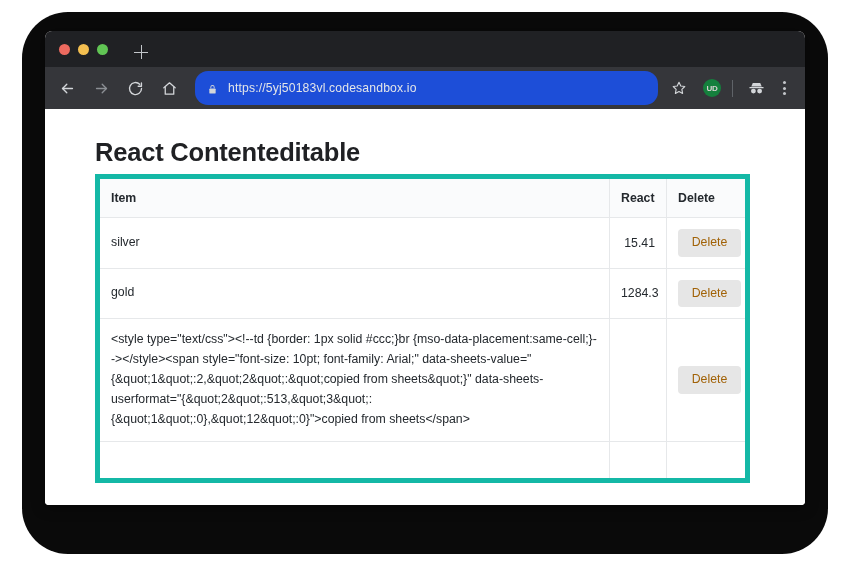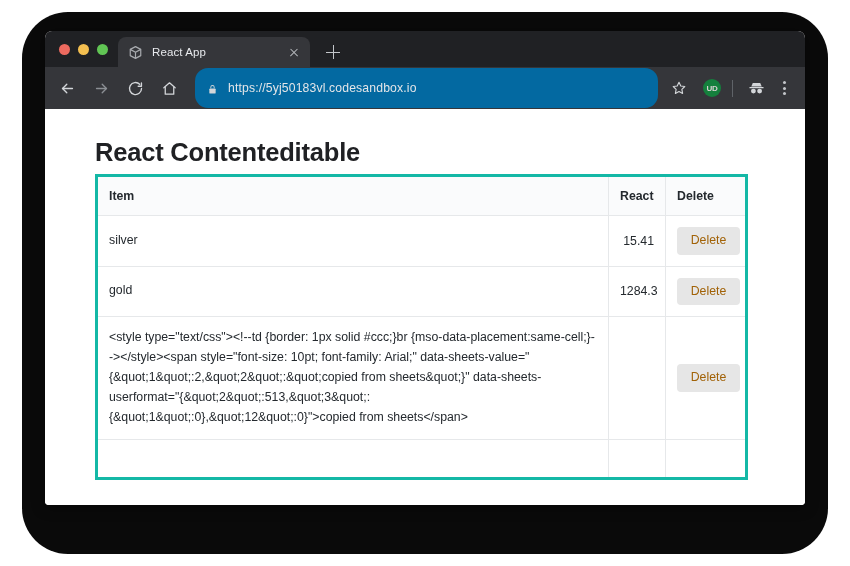--- a/index.html
+++ b/index.html
@@ -126,22 +126,22 @@
     margin-right: 6px;
     flex: 0 0 28px;
     display: flex;
     align-items: center;
     justify-content: center;
   }
   .nav-btn svg { display: block; }
 
   #omnibox {
     flex: 1 1 auto;
-    height: 40px;
-    background: #0369a1;
+    height: 34px;
+    background: #1d4ed8;
     border-radius: 13px;
     display: flex;
     align-items: center;
     padding: 0 12px;
     margin: 0 6px 0 6px;
     min-width: 0;
   }
   #lock-icon {
     flex: 0 0 11px;
     width: 11px; height: 13px;
@@ -203,21 +203,21 @@
     color: #202124;
     margin: 29px 0 7px 0;
     letter-spacing: -0.2px;
   }
 
   
   #items-table {
     width: 652px;
     border-collapse: collapse;
     table-layout: fixed;
-    border: 3px solid #14b8a6;
+    border: 5px solid #14b8a6;
     background: #fff;
   }
   #items-table th, #items-table td {
     border: 1px solid #e6e8ea;
     vertical-align: middle;
     font-size: 12.3px;
     color: #24292e;
   }
   #items-table thead th {
     background: #fafbfc;
@@ -261,31 +261,20 @@
   <div id="browser-window">
 
     <div id="tab-strip">
 
       <div class="traffic-lights">
         <span class="dot red"></span>
         <span class="dot yellow"></span>
         <span class="dot green"></span>
       </div>
 
-      <div id="tab">
-        <span id="tab-favicon">
-          <svg viewBox="0 0 24 24" width="15" height="15" fill="none" stroke="#cfd2d6" stroke-width="1.9" stroke-linejoin="round">
-            <path d="M12 2.6 20.4 7v10L12 21.4 3.6 17V7z"></path>
-            <path d="M3.6 7 12 11.6 20.4 7"></path>
-              <path d="M12 11.6v9.8"></path>
-          </svg>
-        </span>
-        <span id="tab-title">React App</span>
-        <span id="tab-close"></span>
-      </div>
 
       <div id="new-tab"></div>
     </div>
 
     <div id="toolbar">
 
       <div class="nav-btn">
         <svg viewBox="0 0 24 24" width="17" height="17" fill="none" stroke="#d3d6d9" stroke-width="1.9" stroke-linecap="round" stroke-linejoin="round">
           <path d="M19 12H5"></path>
             <path d="M11 18 5 12l6-6"></path>

